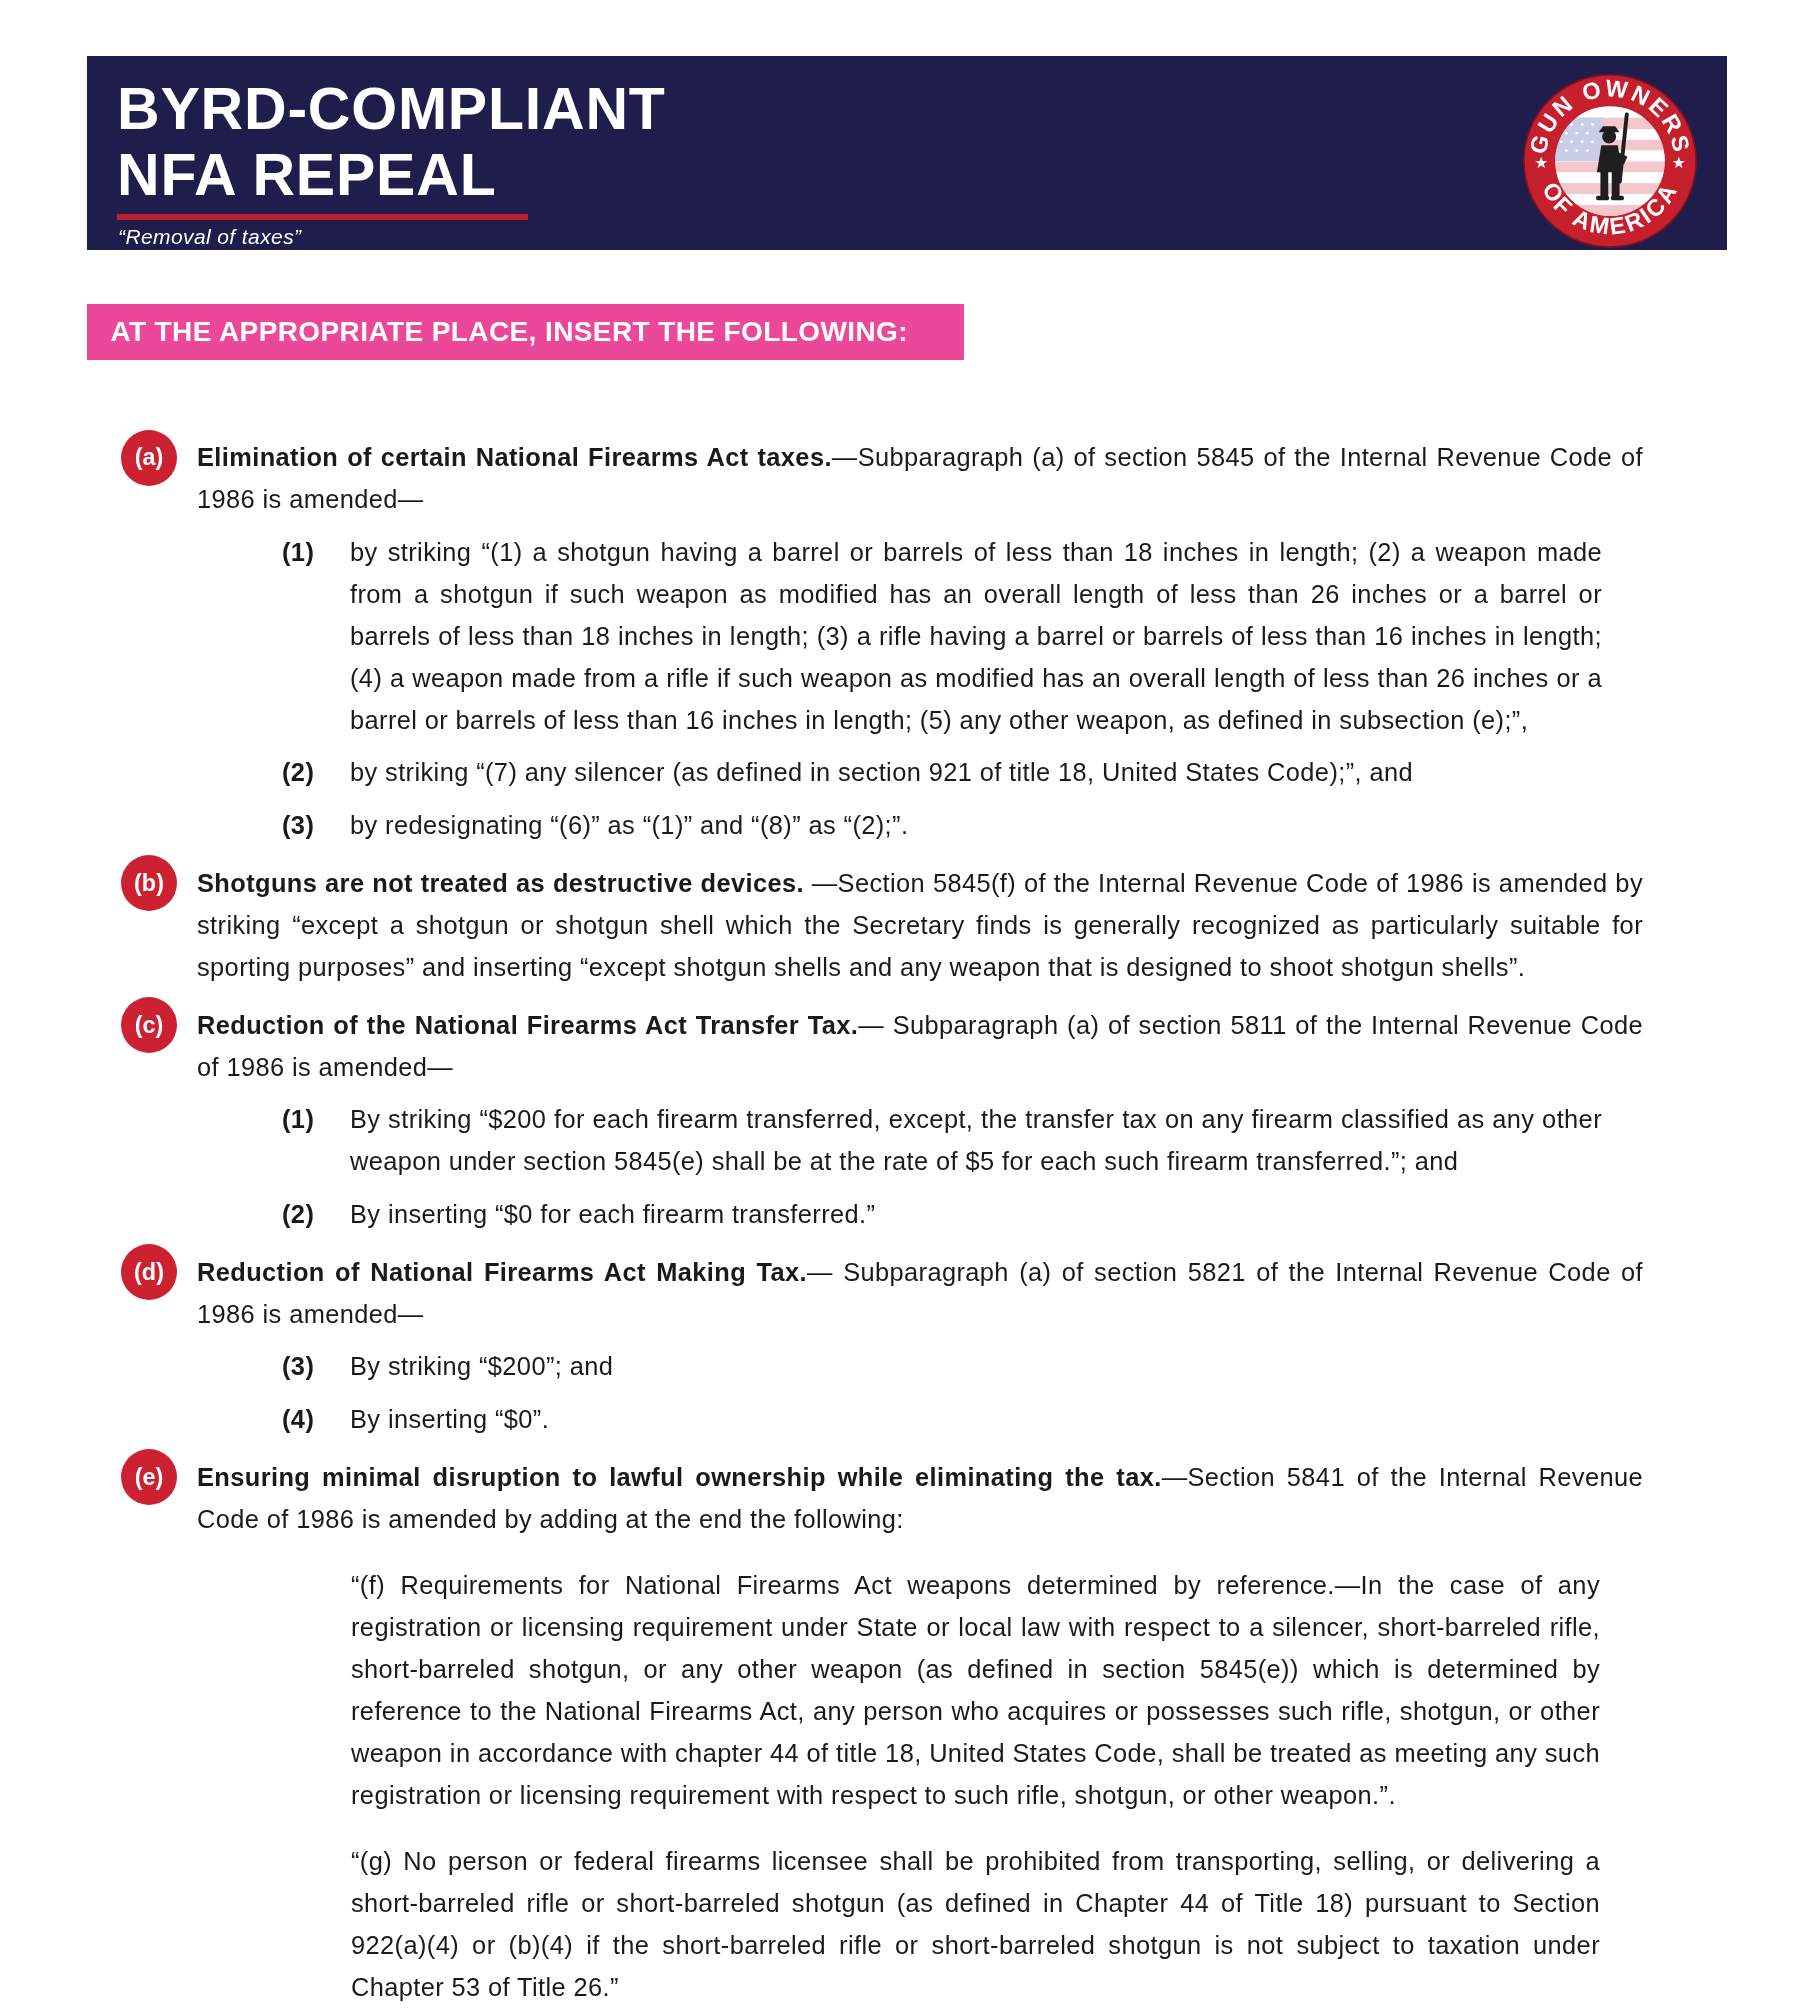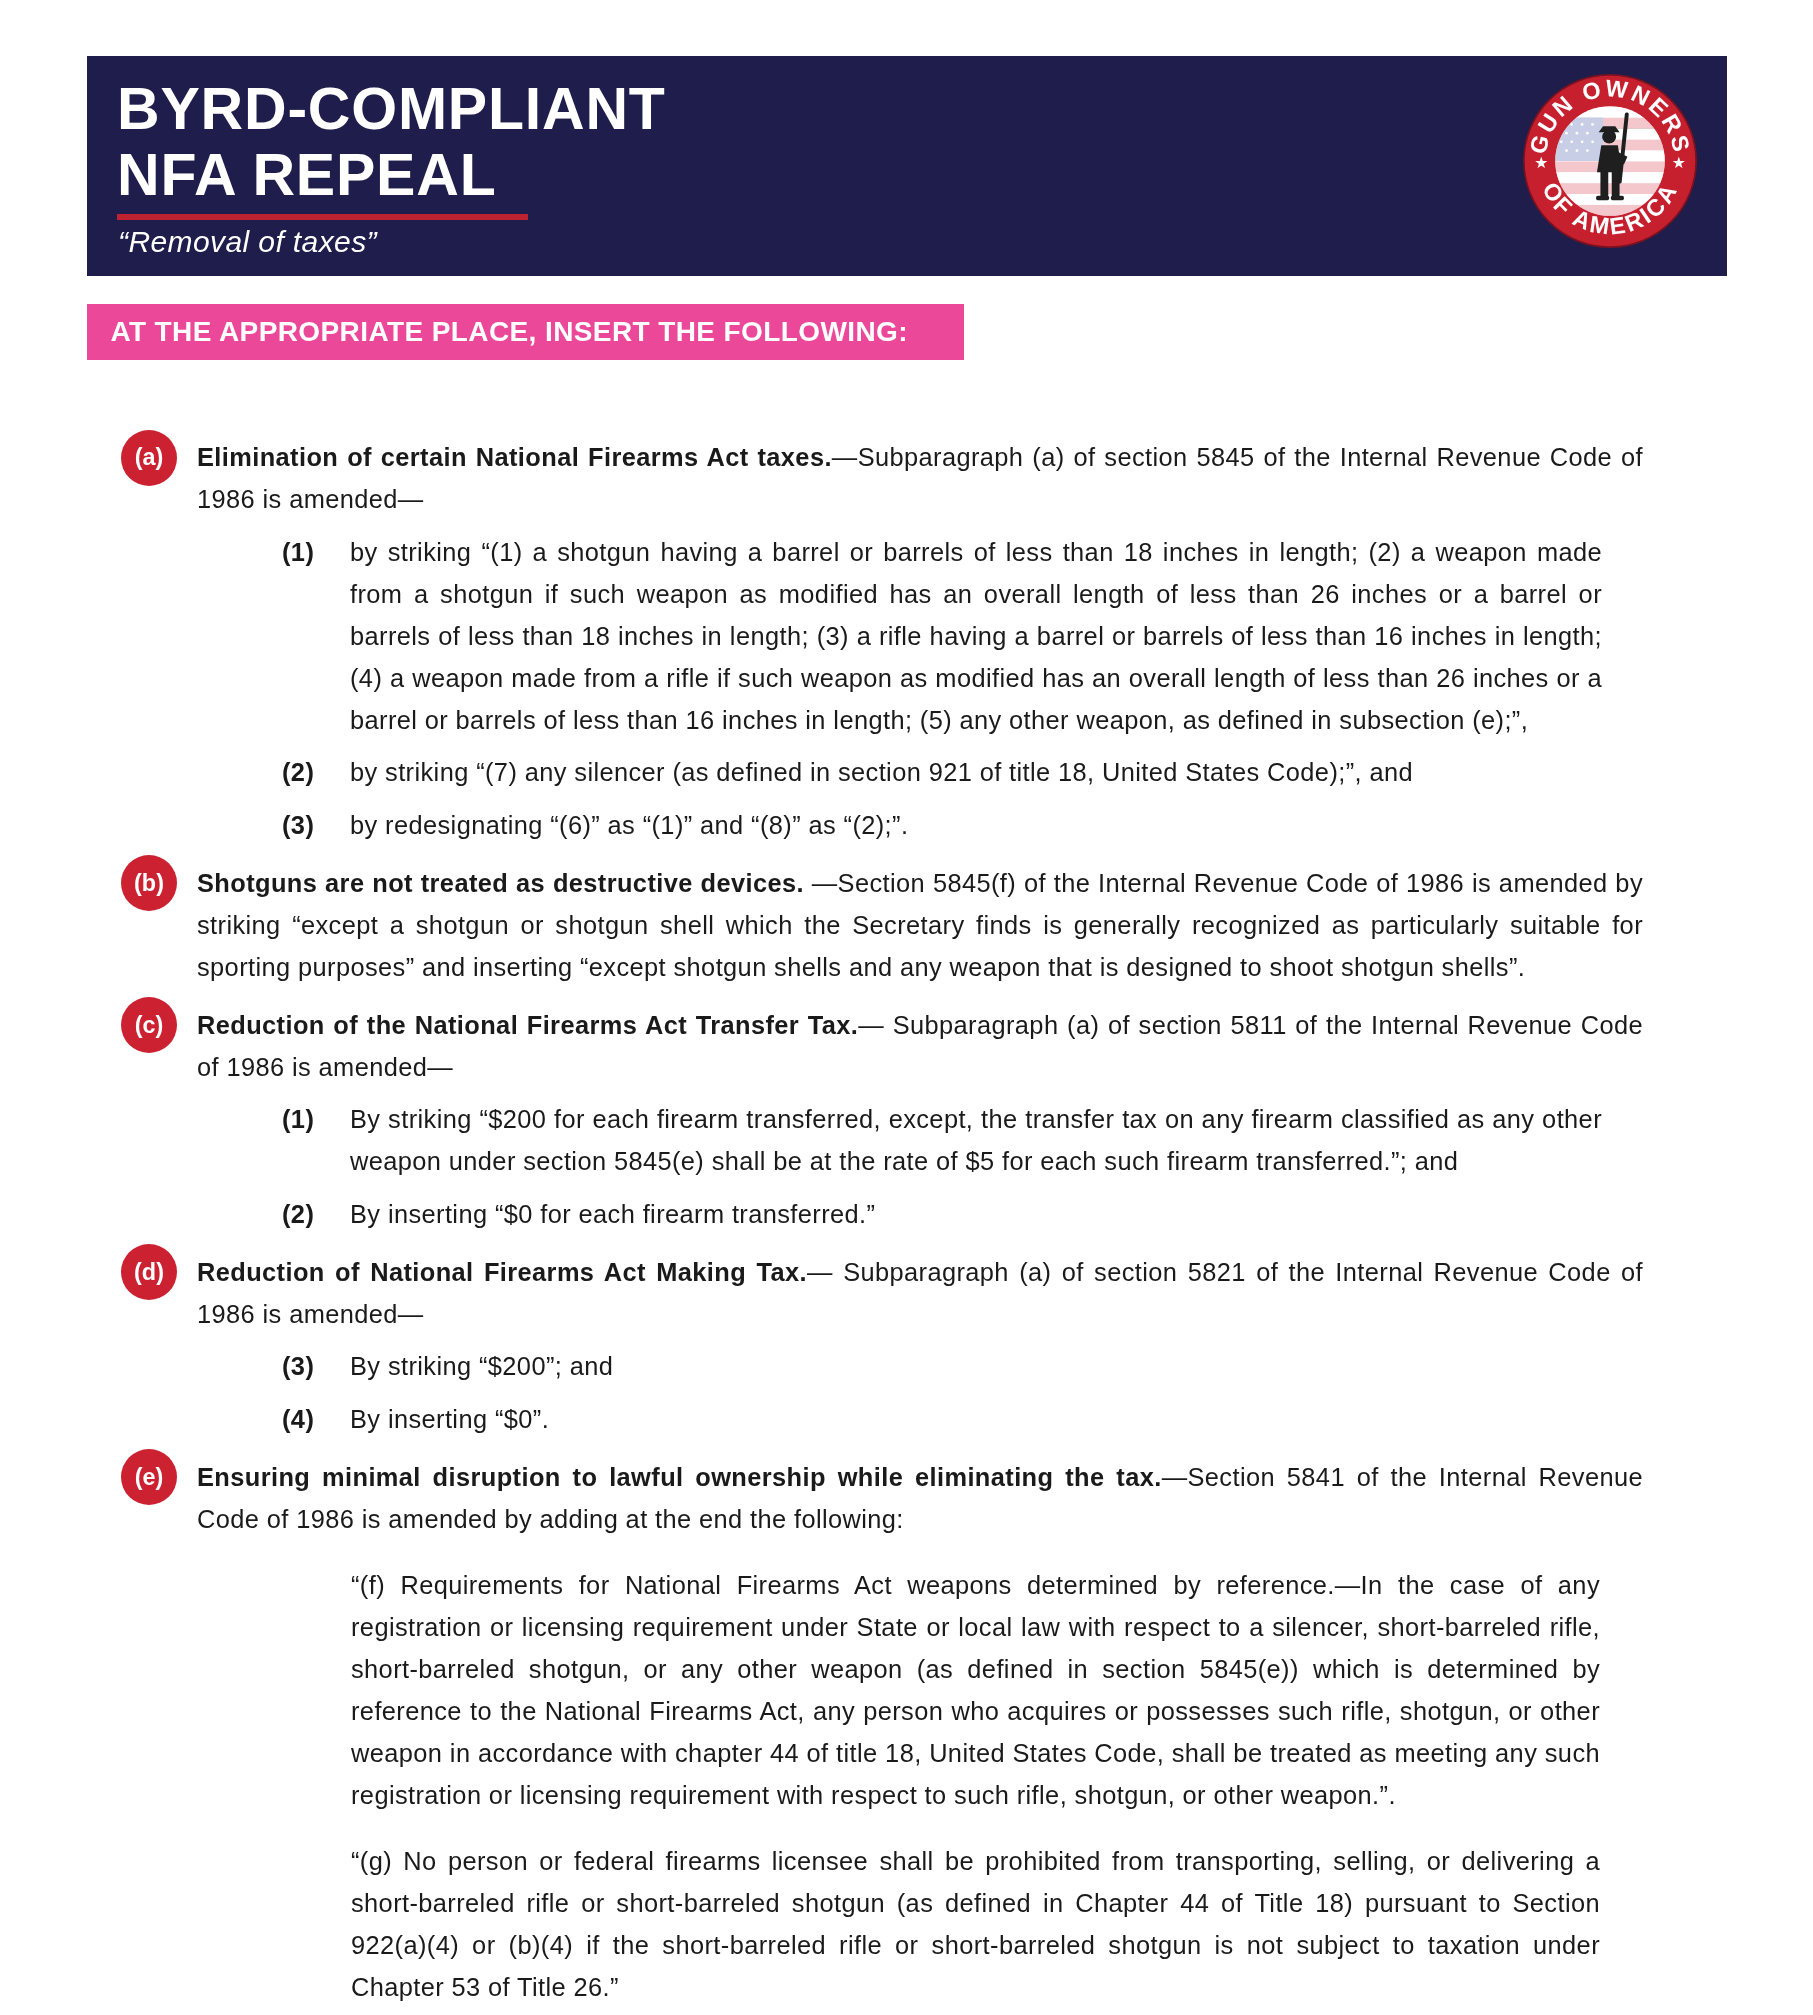--- a/index.html
+++ b/index.html
@@ -2,27 +2,27 @@
 <html style="font-size:6.4px"><head>
 <meta charset="utf-8">
 <style>
   html,body { margin:0; padding:0; background:#ffffff; }
   .page {
     position:relative; width:1814px; height:2267px; background:#ffffff;
     font-family:"Liberation Sans", sans-serif; color:#1a1a1a; overflow:hidden;
   }
 
   
-  .header { position:absolute; left:87px; top:56px; width:1640px; height:220px; background:#1e1d4c; }
+  .header { position:absolute; left:87px; top:56px; width:1640px; height:194px; background:#1e1d4c; }
   .hdr-title {
     position:absolute; left:30px; top:20px; color:#ffffff; font-weight:bold;
     font-size:59px; line-height:66px; letter-spacing:0.8px; white-space:pre-line;
   }
   .hdr-underline { position:absolute; left:30px; top:158px; width:411px; height:5.6px; background:#be2230; }
-  .hdr-subtitle { position:absolute; left:31px; top:169px; color:#ffffff; font-style:italic; font-size:30px; letter-spacing:0.4px; }
+  .hdr-subtitle { position:absolute; left:31px; top:169px; color:#ffffff; font-style:italic; font-size:21px; letter-spacing:0.4px; }
   .logo { position:absolute; top:17.7px; right:30px; width:174px; height:174px; }
 
   
   .banner {
     position:absolute; left:87px; top:304px; width:877px; height:56px; background:#ec4899;
     color:#ffffff; font-weight:bold; font-size:28px; letter-spacing:0.4px;
     display:flex; align-items:center; padding-left:23.4px; box-sizing:border-box; white-space:nowrap;
   }
 
   

